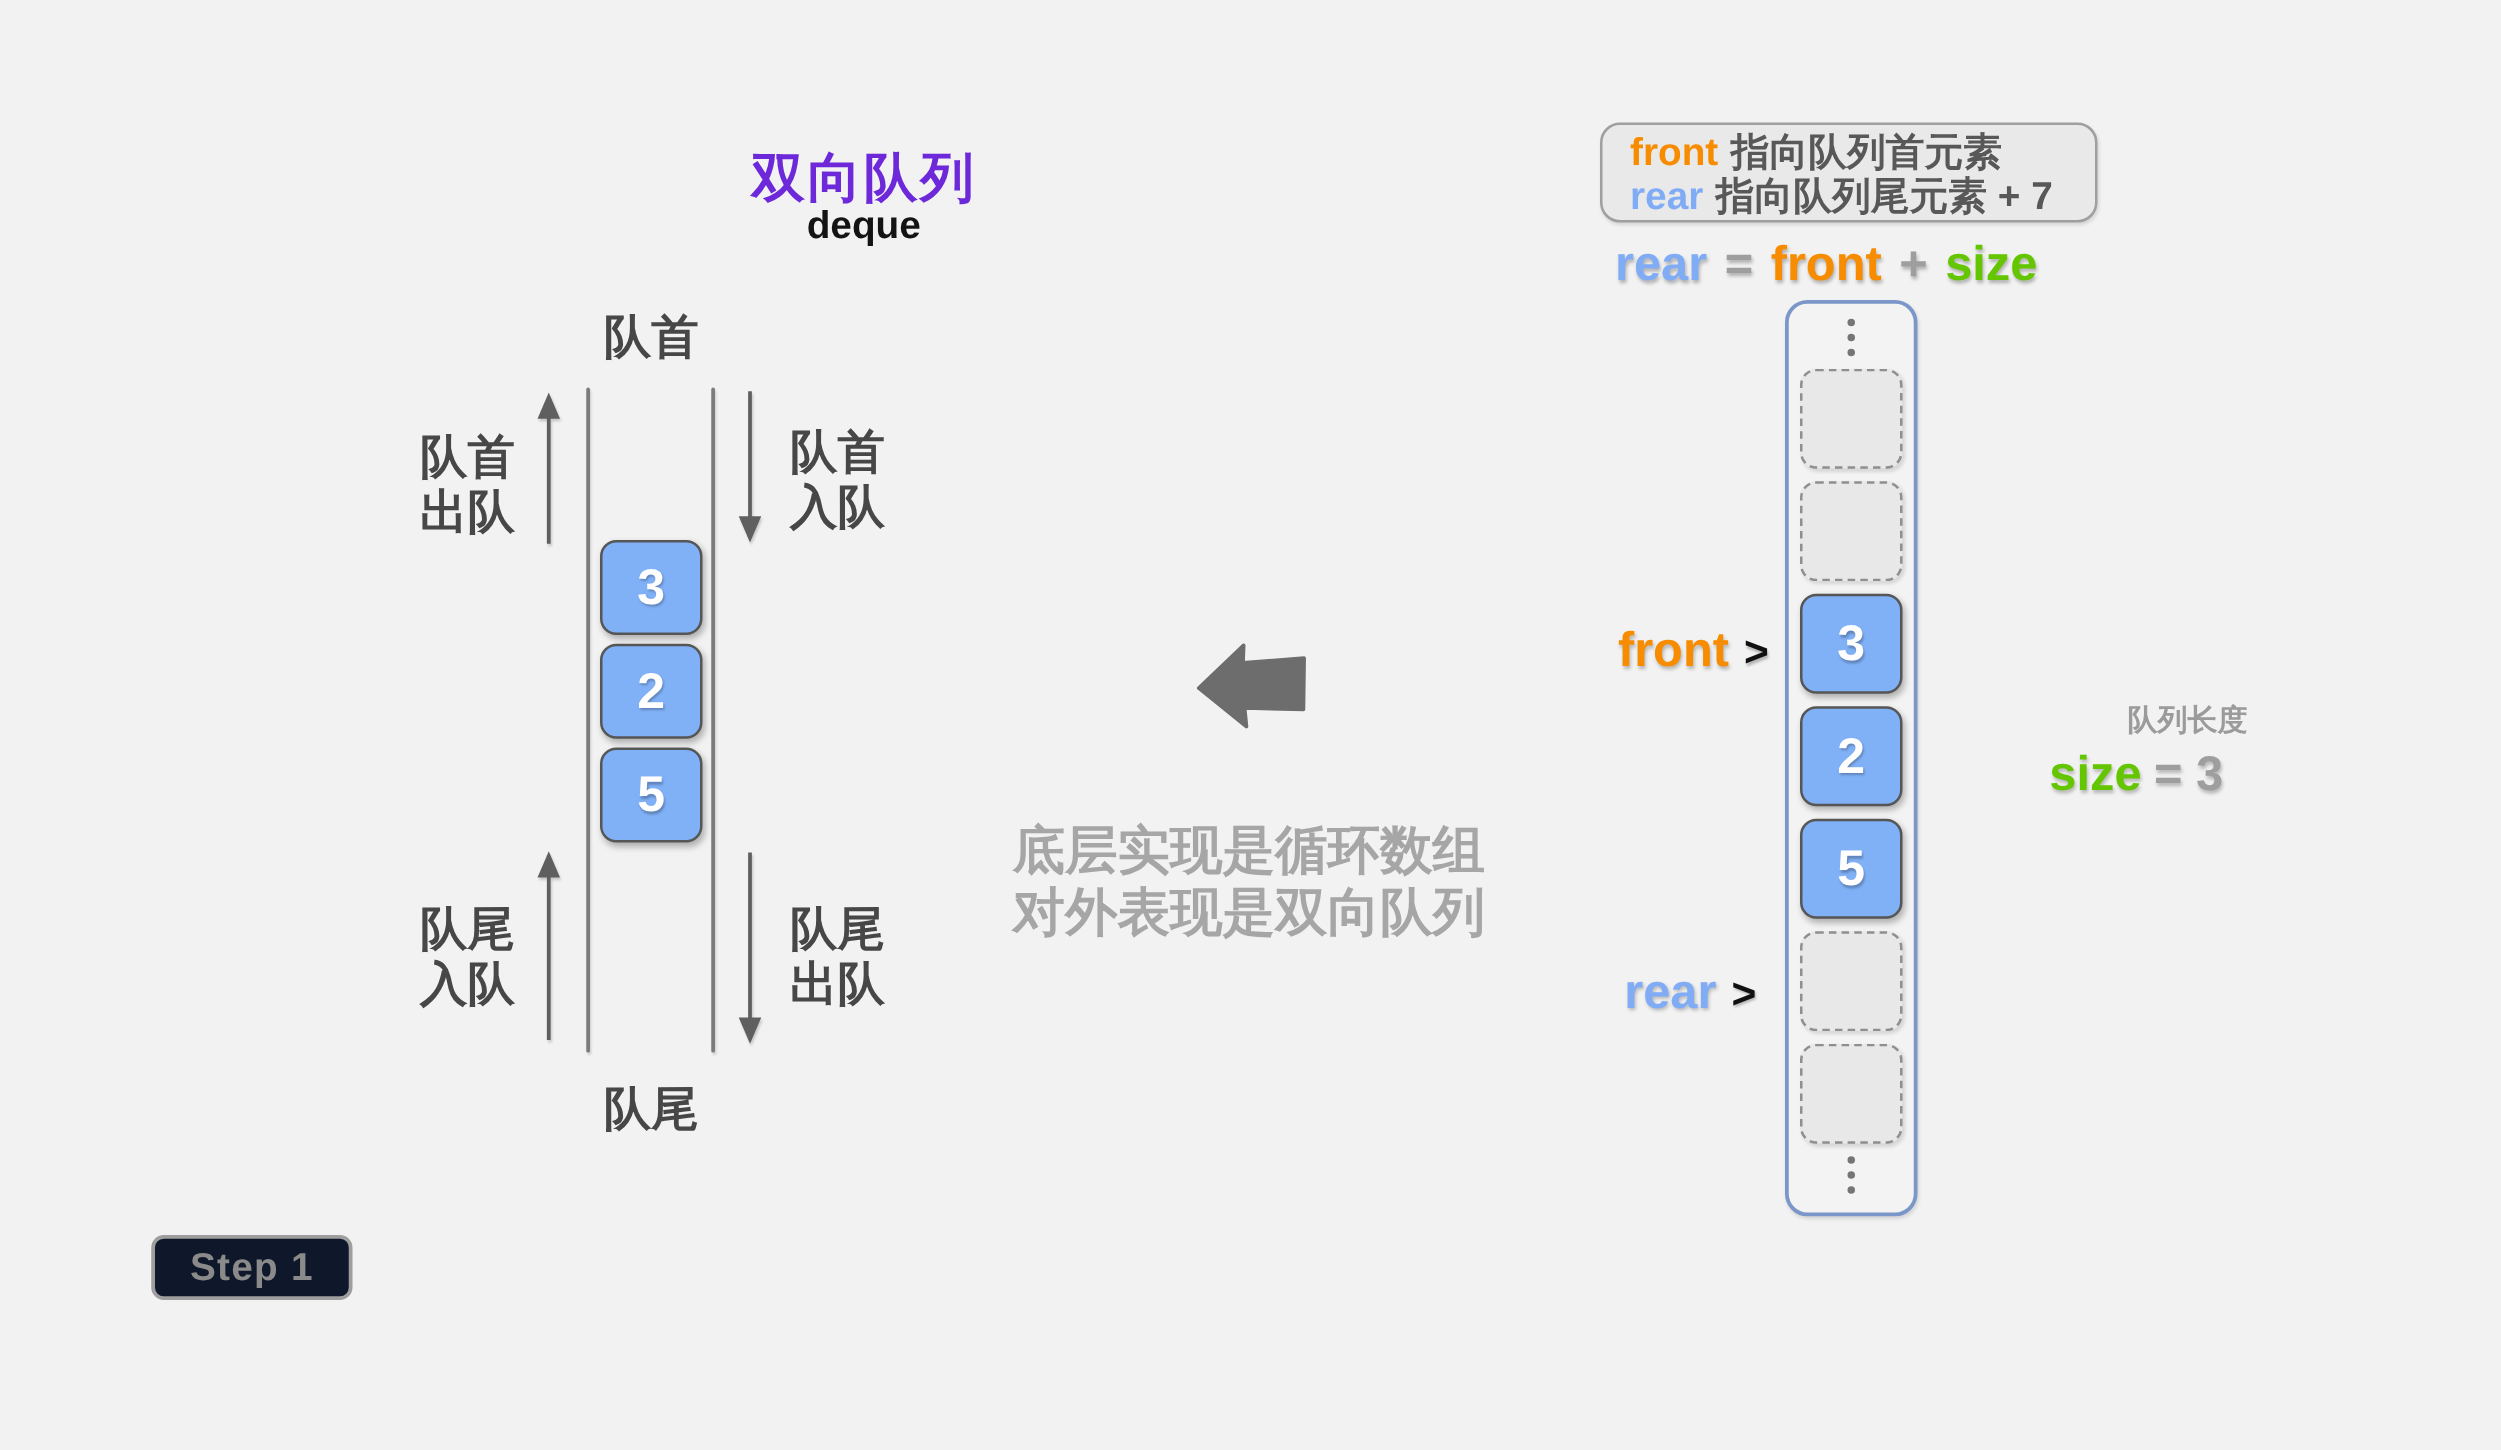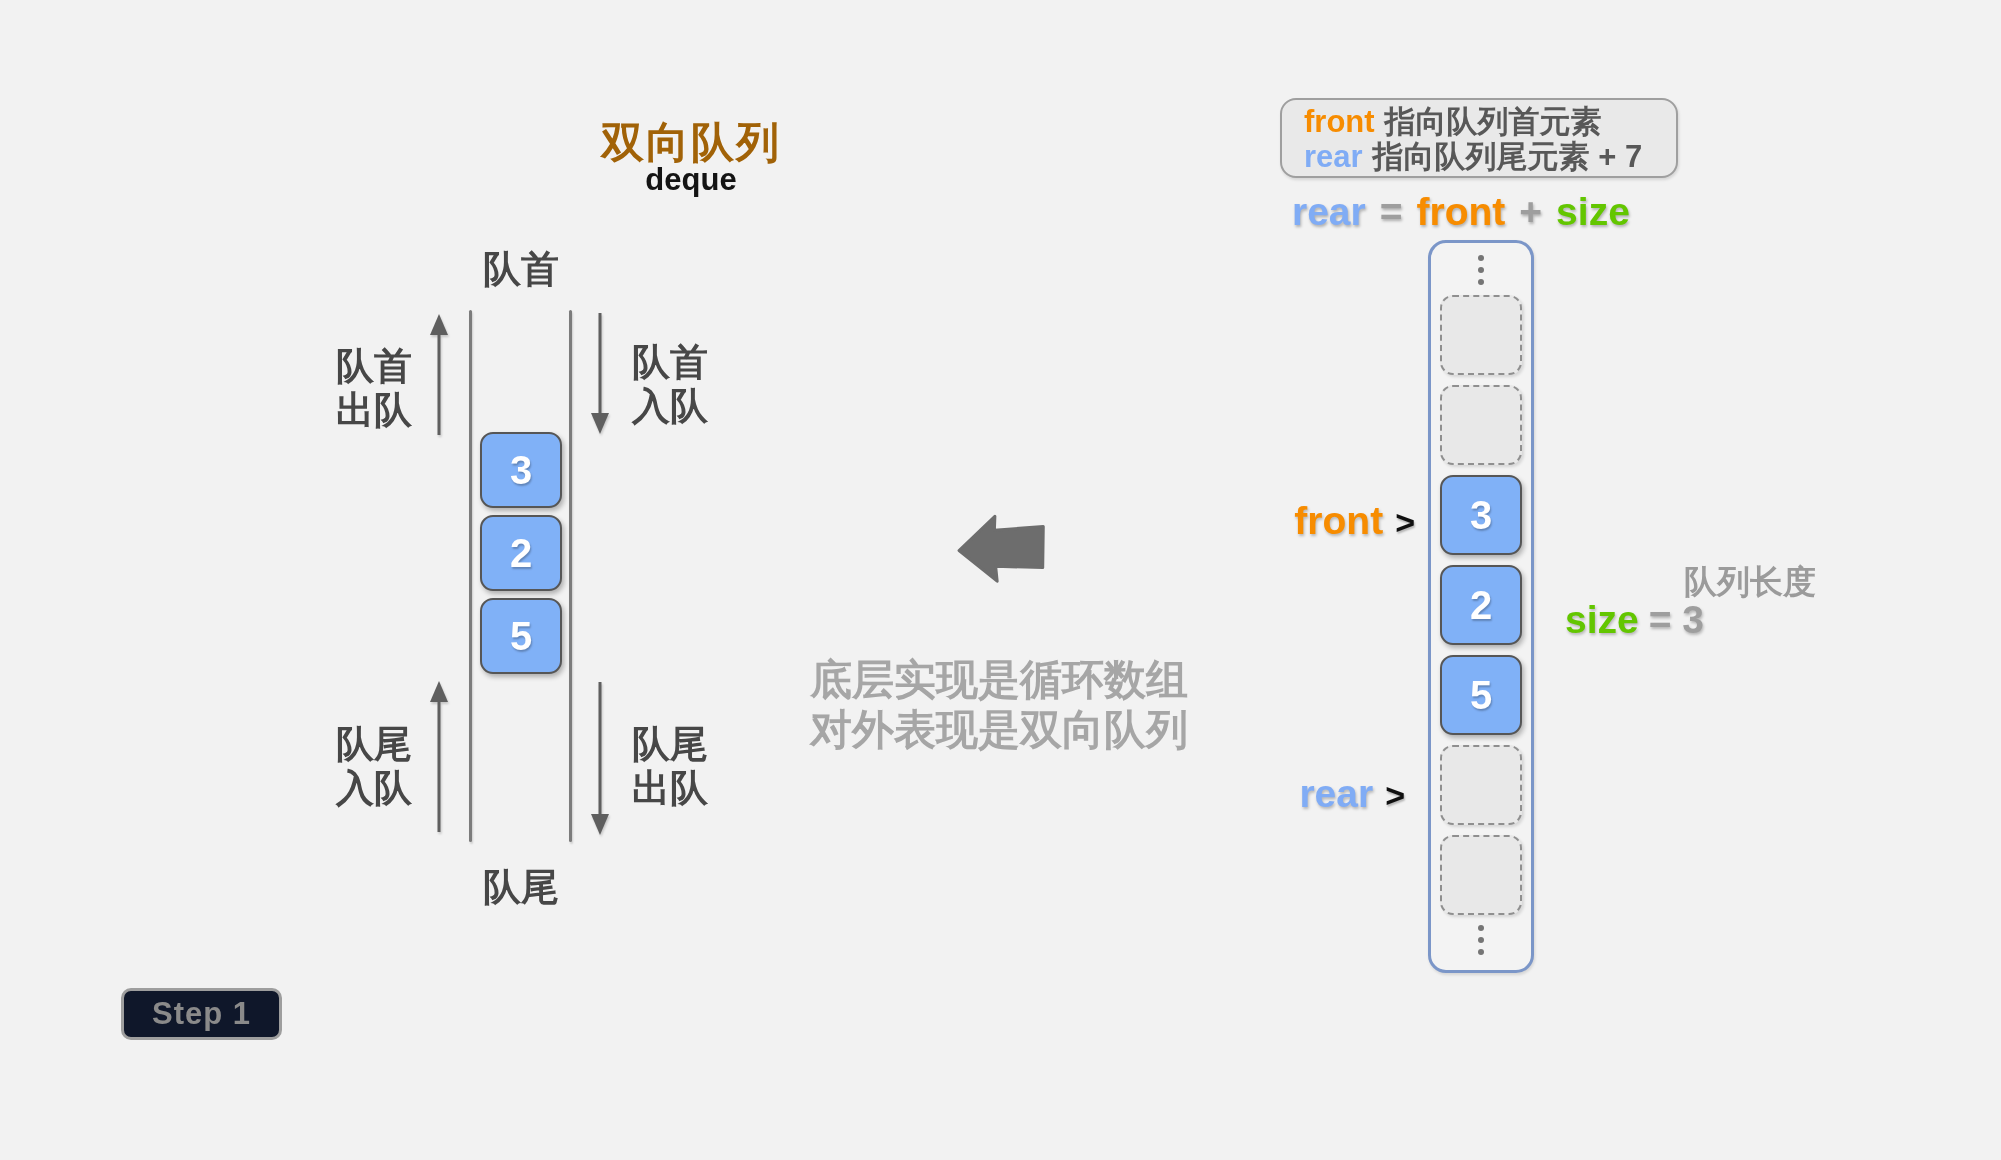--- a/index.html
+++ b/index.html
@@ -3,21 +3,21 @@
 <meta charset="utf-8">
 <style>
   html,body{margin:0;padding:0;background:#f2f2f2;}
   .canvas{
     position:relative;width:2001px;height:1160px;background:#f2f2f2;overflow:hidden;
     font-family:"Liberation Sans","DejaVu Sans",sans-serif;color:#4a4a4a;
   }
   .abs{position:absolute;}
   
   .title-zh{left:541px;top:114px;width:300px;text-align:center;
-    font-size:43px;font-weight:700;color:#a16207;letter-spacing:2px;font-family:Liberation Serif, serif;}
+    font-size:43px;font-weight:700;color:#6d28d9;letter-spacing:2px;font-family:Liberation Serif, serif;}
   .title-en{left:541px;top:162px;width:300px;text-align:center;
     font-size:31px;font-weight:600;color:#141414;}
   
   .q-label{width:200px;text-align:center;font-size:38px;font-weight:700;color:#474747;}
   .q-label.head{left:421px;top:244px;}
   .q-label.tail{left:421px;top:862px;}
   .op-label{width:96px;text-align:center;font-size:38px;font-weight:700;color:#474747;
     line-height:44px;white-space:pre-line;}
   .channel{width:3px;height:532px;top:310px;background:#7c7c7c;border-radius:2px;
     box-shadow:1px 2px 2px rgba(0,0,0,.15);}
@@ -56,23 +56,23 @@
     color:#fff;box-shadow:2px 3px 5px rgba(0,0,0,.28);text-shadow:1px 2px 2px rgba(0,0,0,.25);}
   .dots{height:30px;display:flex;flex-direction:column;justify-content:space-between;
     align-items:center;flex:0 0 auto;}
   .dot{width:6px;height:6px;border-radius:50%;background:#757575;}
   .pointer-row{text-align:right;font-size:39px;font-weight:700;white-space:nowrap;
     text-shadow:1px 2px 3px rgba(0,0,0,.25);}
   .pointer-front{left:1235px;top:499px;width:180px;}
   .pointer-rear{left:1235px;top:772px;width:170px;}
   .chev{color:#101010;font-weight:900;font-size:34px;margin-left:12px;
     text-shadow:1px 2px 2px rgba(0,0,0,.25);}
-  .size-caption{left:1655px;top:560px;width:190px;text-align:center;font-size:33px;
+  .size-caption{left:1655px;top:560px;width:190px;text-align:center;font-size:24px;
     font-weight:600;color:#9b9b9b;}
-  .size-line{left:1565px;top:598px;width:190px;text-align:left;font-size:39px;
+  .size-line{left:1614px;top:598px;width:190px;text-align:center;font-size:39px;
     font-weight:700;text-shadow:1px 2px 3px rgba(0,0,0,.25);white-space:nowrap;}
   .size-line .val{margin-left:10px;}
   
   .step-btn{left:121px;top:988px;width:161px;height:52px;box-sizing:border-box;
     border:3px solid #9e9e9e;border-radius:10px;background:#0f172a;
     display:flex;align-items:center;justify-content:center;
     font-size:31px;font-weight:700;color:#8a8a8a;letter-spacing:1px;cursor:pointer;}
 </style>
 </head>
 <body>

